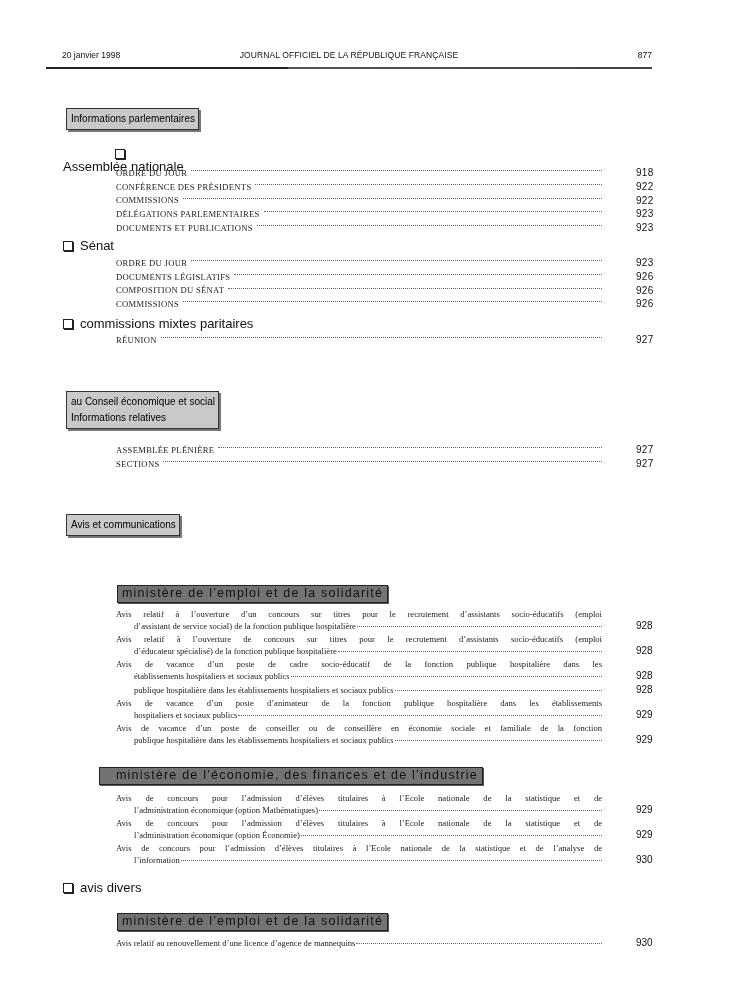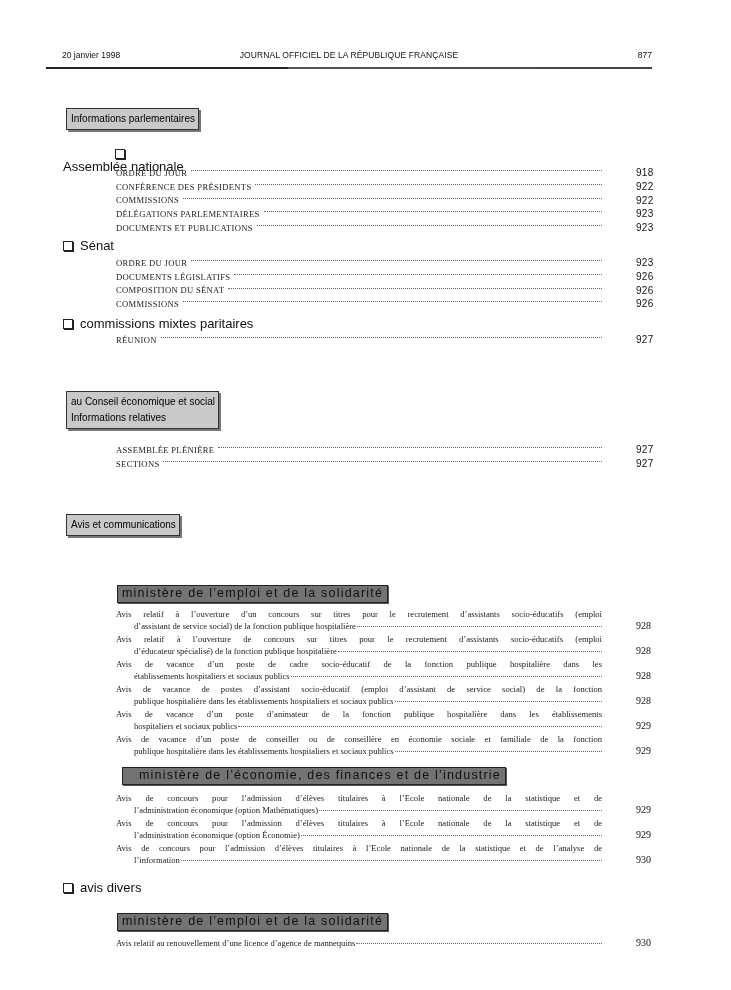--- a/index.html
+++ b/index.html
@@ -44,21 +44,21 @@
              padding: 0 4px 1px 4px; line-height: 15px; color: #111; background: #737373; }
 
   
   .avis { position: absolute; left: 116px; width: 536px; font-family: "Liberation Serif", serif;
           font-size: 8.6px; color: #222; }
   .avis-item { position: relative; margin-bottom: 2px; }
   .avis-item .l1 { display: block; width: 486px; text-align: justify; text-align-last: justify; line-height: 11px; white-space: nowrap; overflow: hidden; }
   .avis-item .l2wrap { display: flex; align-items: baseline; padding-left: 18px; line-height: 11px; }
   .avis-item .l2 { white-space: nowrap; }
   .avis-item .dots { flex: 1; border-bottom: 1px dotted #666; height: 0; position: relative; top: -2px; margin-left: 1px; margin-right: 34px; min-width: 10px; }
-  .avis-item .pg { width: 16px; font-family: Liberation Serif, serif; font-size: 10px; color: #111; }
+  .avis-item .pg { width: 16px; text-align: right; font-family: Liberation Sans, sans-serif; font-size: 10px; color: #111; }
   .avis-single { display: flex; align-items: baseline; line-height: 12px; }
   .avis-single .l2 { white-space: nowrap; }
 </style>
 </head>
 <body>
 
 <div class="page">
 
   <div class="hdr">
     <span class="date">20 janvier 1998</span>
@@ -187,21 +187,20 @@
     </div>
     <div class="avis-item">
       <span class="l1">Avis de vacance d’un poste de cadre socio-éducatif de la fonction publique hospitalière dans les</span>
       <div class="l2wrap">
           <span class="l2">établissements hospitaliers et sociaux publics</span>
           <span class="dots"></span>
           <span class="pg">928</span>
         </div>
     </div>
     <div class="avis-item">
-      <span class="l1">Avis de vacance de postes d’assistant socio-éducatif (emploi d’assistant de service social) de la fonction</span>
       <div class="l2wrap">
           <span class="l2">publique hospitalière dans les établissements hospitaliers et sociaux publics</span>
           <span class="dots"></span>
           <span class="pg">928</span>
         </div>
     </div>
     <div class="avis-item">
       <span class="l1">Avis de vacance d’un poste d’animateur de la fonction publique hospitalière dans les établissements</span>
       <div class="l2wrap">
           <span class="l2">hospitaliers et sociaux publics</span>
@@ -212,21 +211,21 @@
     <div class="avis-item">
       <span class="l1">Avis de vacance d’un poste de conseiller ou de conseillère en économie sociale et familiale de la fonction</span>
       <div class="l2wrap">
           <span class="l2">publique hospitalière dans les établissements hospitaliers et sociaux publics</span>
           <span class="dots"></span>
           <span class="pg">929</span>
         </div>
     </div>
   </div>
 
-  <div class="min-box" style="left:122px; top:767px;padding-left:16px;">
+  <div class="min-box" style="left:99px; top:767px;padding-left:16px;">
     <span>ministère de l’économie, des finances et de l’industrie</span>
   </div>
 
   <div class="avis" style="top:793px;">
     <div class="avis-item">
       <span class="l1">Avis de concours pour l’admission d’élèves titulaires à l’Ecole nationale de la statistique et de</span>
       <div class="l2wrap">
           <span class="l2">l’administration économique (option Mathématiques)</span>
           <span class="dots"></span>
           <span class="pg">929</span>

